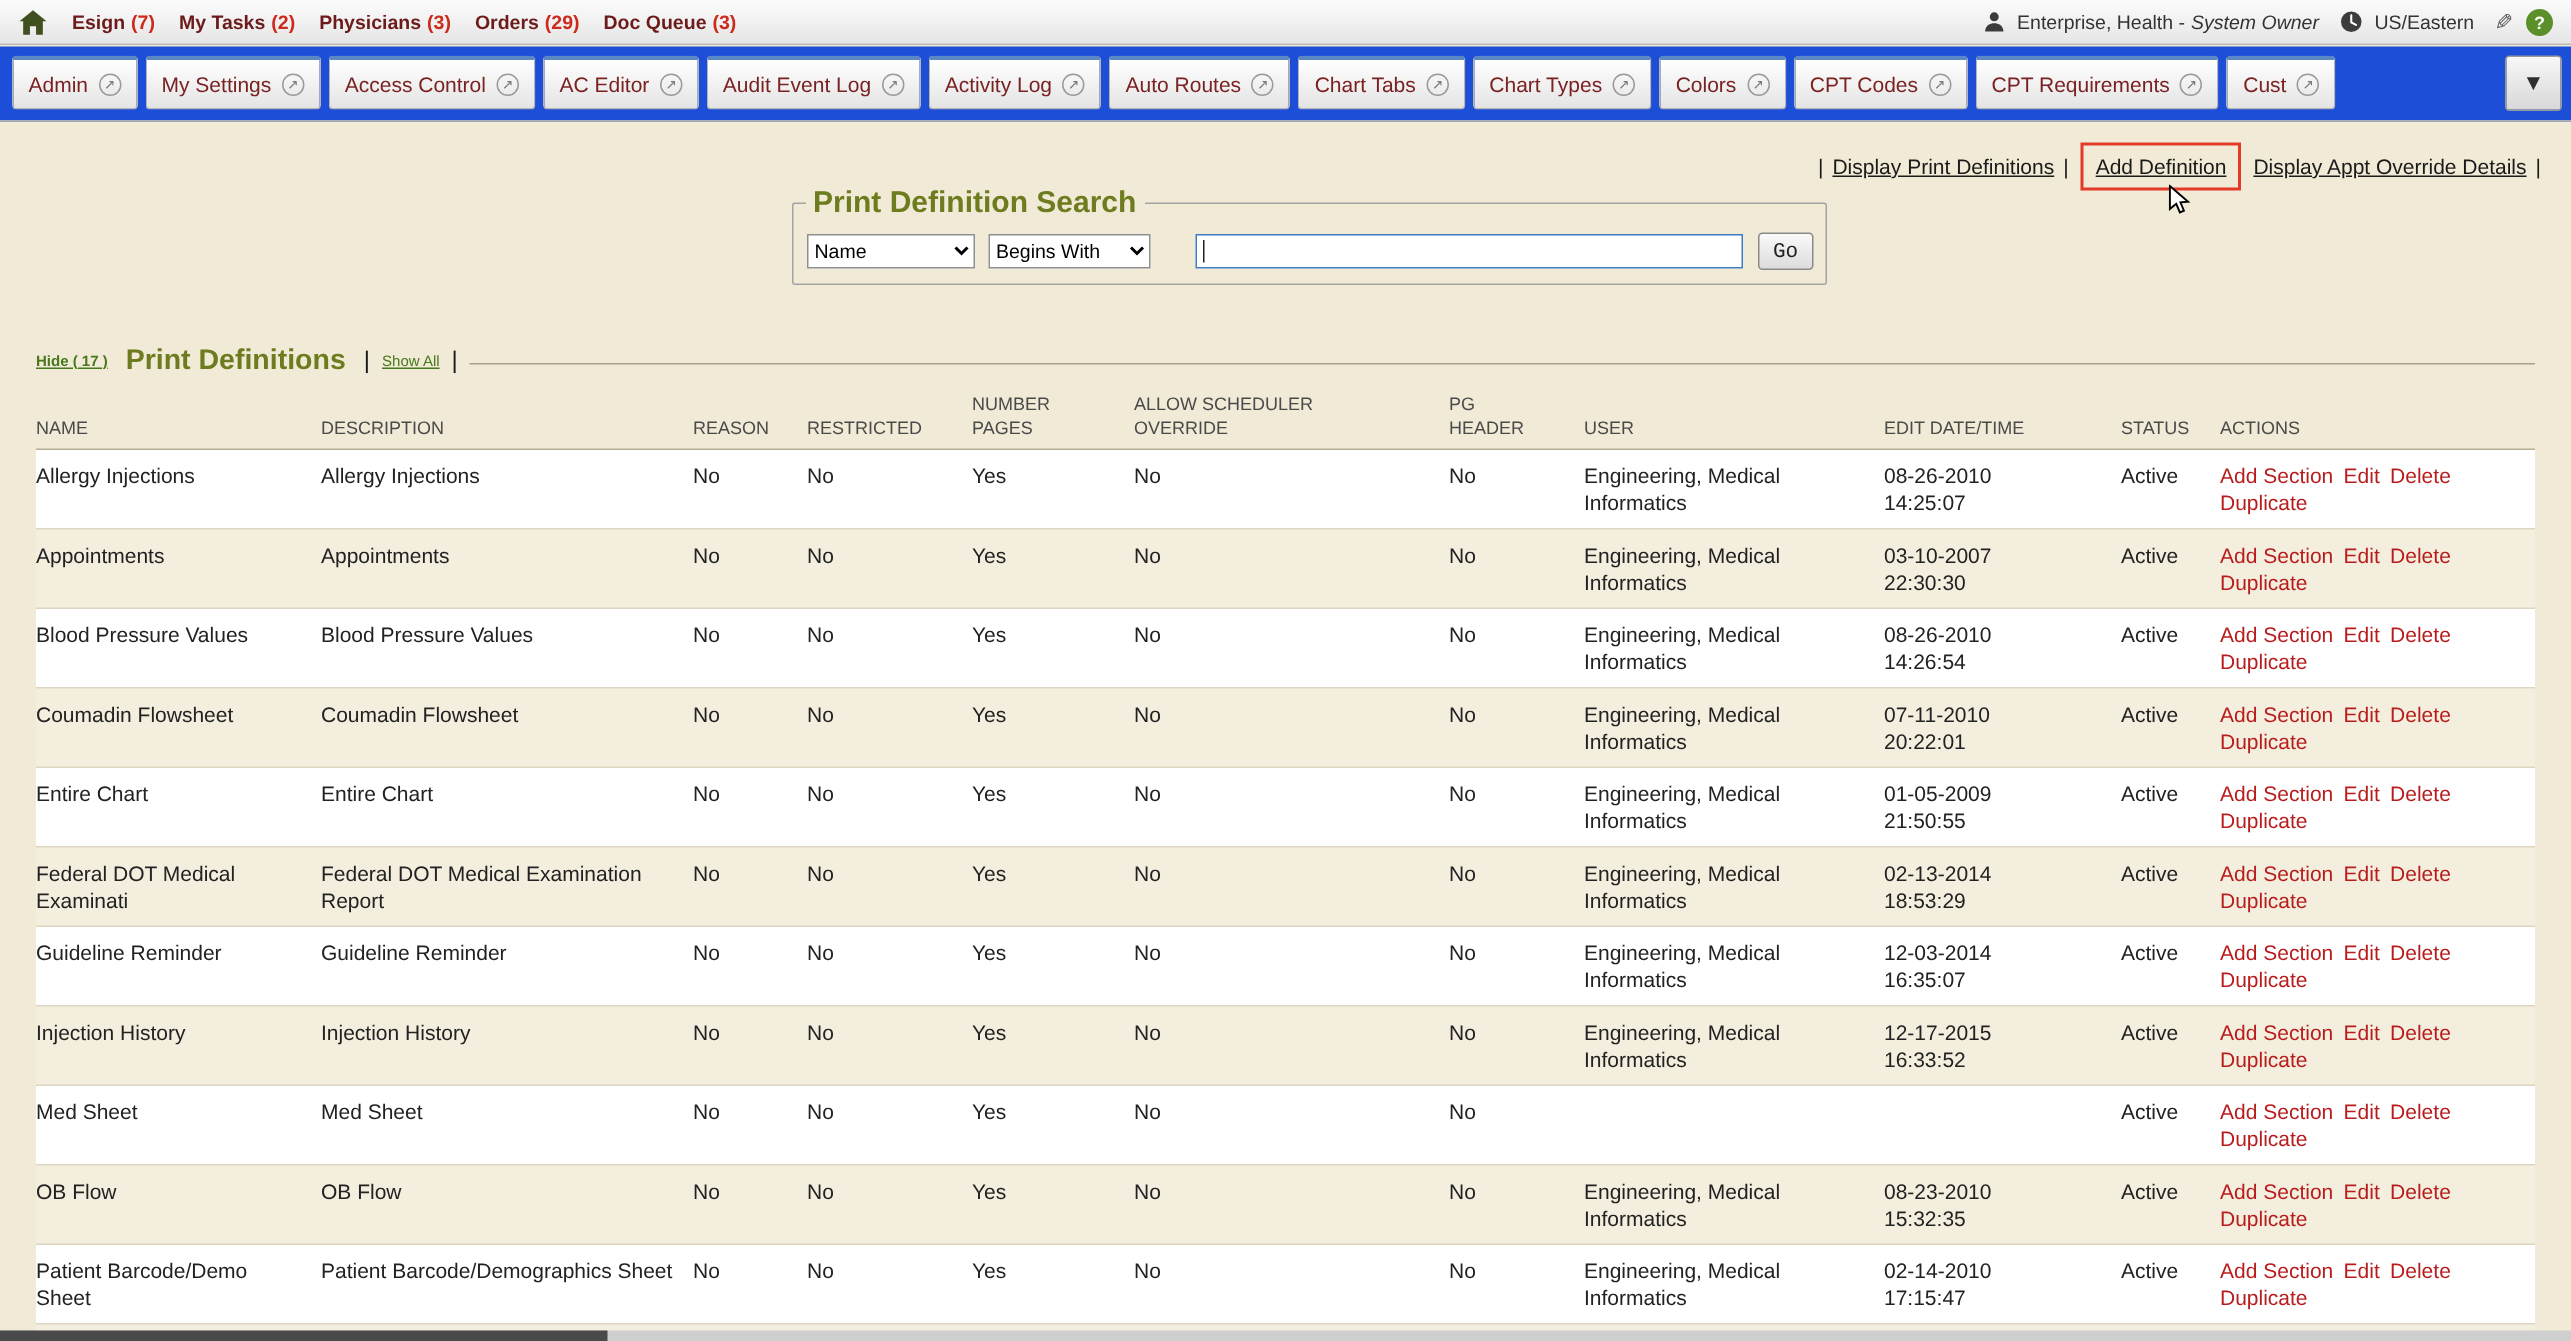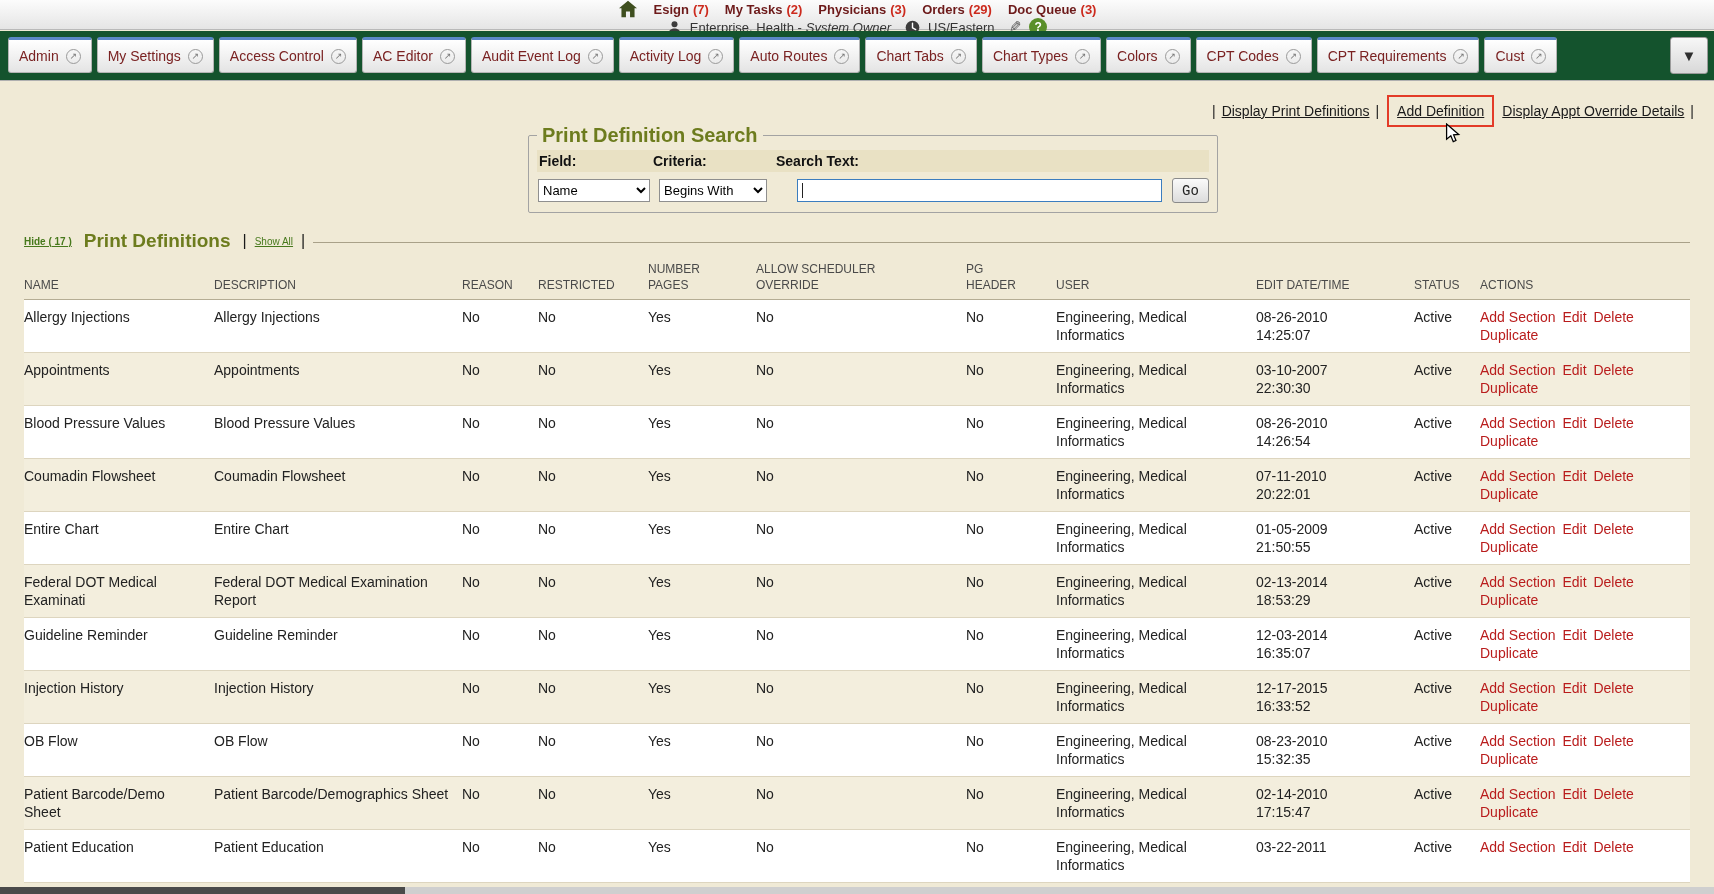--- a/index.html
+++ b/index.html
@@ -8,38 +8,38 @@
     background:#f0ead6;font-family:"Liberation Sans",sans-serif;color:#222;
   }
   *{box-sizing:border-box}
   a{text-decoration:none;color:inherit;cursor:pointer}
 
   
   .topbar{
     position:absolute;top:0;left:0;right:0;height:30px;
     background:linear-gradient(#fcfcfc,#e5e5e5);
     border-bottom:1px solid #b9b9b9;
-    display:flex;align-items:center;padding:0 12px;font-size:13px;flex-direction:column;
+    display:flex;align-items:center;padding:0 12px;font-size:13px;
   }
   .nav-left{display:flex;align-items:center;gap:16px;flex:1}
   .home-icon{display:inline-flex;width:20px;height:18px}
   .nav-item{display:inline-flex;align-items:center;gap:4px}
   .nav-label{color:#6d1a1a;font-weight:bold}
   .nav-count{color:#cc2a1d;font-weight:bold}
   .nav-right{display:flex;align-items:center;gap:8px;font-size:13px;color:#333}
   .user-name i{margin-left:4px}
   .pencil-icon{font-size:15px;color:#555;transform:scaleX(-1);display:inline-block}
   .help-badge{
     width:18px;height:18px;border-radius:50%;background:#5a8f29;color:#fff;
     font-weight:bold;font-size:12px;display:inline-flex;align-items:center;justify-content:center;
   }
 
   
   .tabbar{
-    position:absolute;top:31px;left:0;right:0;height:50px;background:#14532d;
+    position:absolute;top:31px;left:0;right:0;height:50px;background:#1d4ed8;
     border-bottom:1px solid #b0b0b0;padding:6px 50px 0 8px;overflow:hidden;white-space:nowrap;
   }
   #tab-strip{display:flex;gap:5px}
   .tab{
     display:inline-flex;align-items:center;gap:7px;height:36px;padding:0 10px;
     background:linear-gradient(#ffffff,#e4e4e4);
     border:1px solid #b5b5b5;border-top:3px solid #5b87c5;border-radius:3px;
     color:#7a2222;font-size:14px;cursor:pointer;flex:0 0 auto;
   }
   .tab-icon{
@@ -279,25 +279,20 @@
         <path d="M4 1 L4 18 L8.7 14.2 L11.4 20.6 L14.4 19.3 L11.8 13.1 L17.5 12.6 Z" fill="#ffffff" stroke="#000" stroke-width="1.4"></path>
       </svg>
     </span>
     <a class="hlink">Display Appt Override Details</a>
     <span class="pipe">|</span>
   </div>
 
   <div class="search-area">
     <fieldset>
       <legend>Print Definition Search</legend>
-      <div class="fs-labels">
-        <span class="lbl-field">Field:</span>
-        <span class="lbl-criteria">Criteria:</span>
-        <span>Search Text:</span>
-      </div>
       <div class="fs-controls">
         <select class="fs-select">
           <option>Name</option>
         </select>
         <select class="fs-select criteria">
           <option>Begins With</option>
         </select>
         <span class="input-wrap">
           <input class="search-input" type="text" value="" style="">
           <span class="text-caret"></span>
@@ -546,20 +541,41 @@
     </td>
     <td>Active</td>
     <td>
       <a class="action">Add Section</a>
       <a class="action">Edit</a>
       <a class="action">Delete</a>
       <a class="action">Duplicate</a>
     </td>
   </tr>
 
+  <tr>
+    <td>Med Sheet</td>
+    <td>Med Sheet</td>
+    <td>No</td>
+    <td>No</td>
+    <td>Yes</td>
+    <td>No</td>
+    <td>No</td>
+    <td></td>
+    <td>
+      <div></div>
+      <div></div>
+    </td>
+    <td>Active</td>
+    <td>
+      <a class="action">Add Section</a>
+      <a class="action">Edit</a>
+      <a class="action">Delete</a>
+      <a class="action">Duplicate</a>
+    </td>
+  </tr>
 
   <tr>
     <td>OB Flow</td>
     <td>OB Flow</td>
     <td>No</td>
     <td>No</td>
     <td>Yes</td>
     <td>No</td>
     <td>No</td>
     <td>Engineering, Medical Informatics</td>

